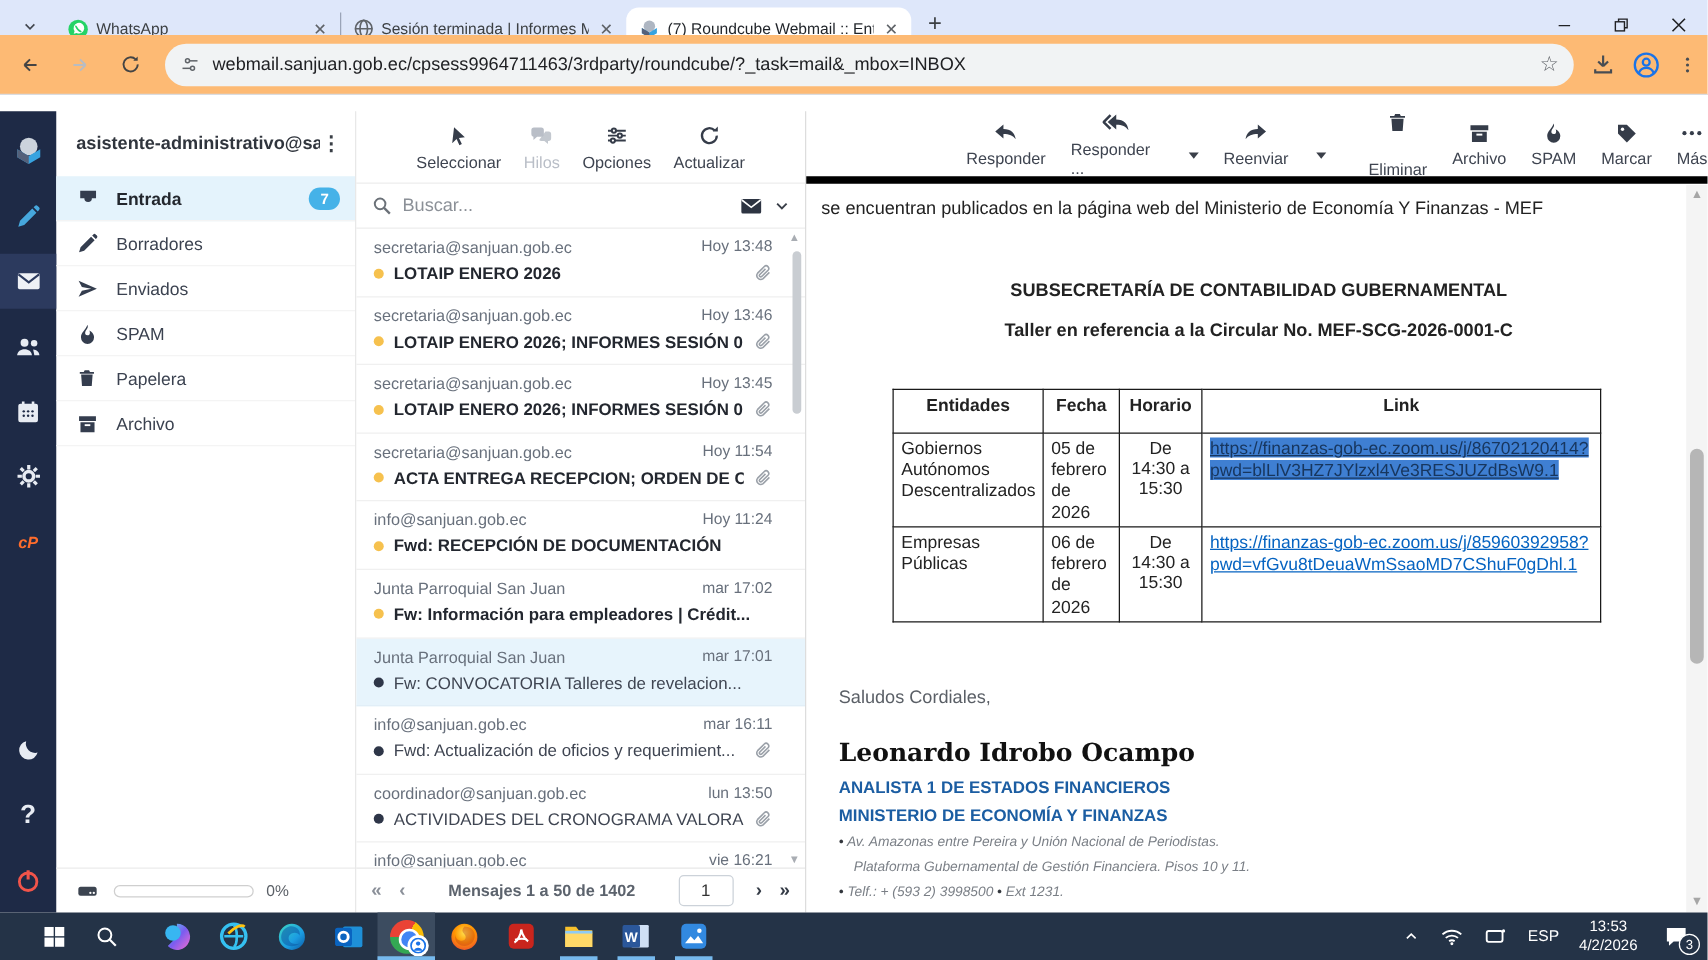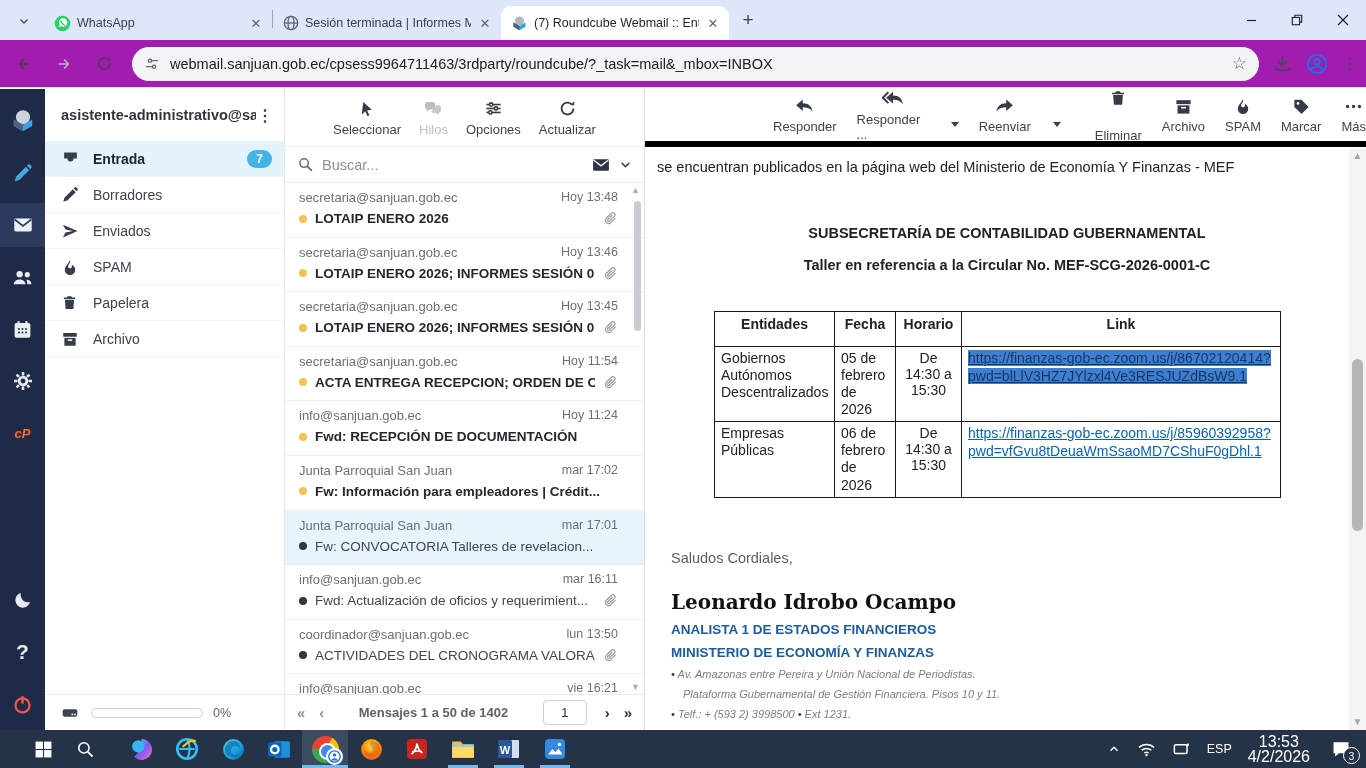--- a/index.html
+++ b/index.html
@@ -12,21 +12,21 @@
   .tabsearch { width:28px; height:28px; margin:0 6px 5px 10px; border-radius:50%; display:flex; align-items:center; justify-content:center; color:#41454d;}
   .tab { height:34px; display:flex; align-items:center; padding:0 8px 0 10px; width:228px; border-radius:10px 10px 0 0; color:#3c4043; font-size:12.5px; position:relative;}
   .tab .title { flex:1; white-space:nowrap; overflow:hidden; margin:0 6px; }
   .tab.active { background:#fff; color:#1f2328; }
   .tab .close { width:16px; height:16px; display:flex; align-items:center; justify-content:center; border-radius:50%; font-size:13px; color:#5f6368;}
   .tabsep { width:1px; height:18px; background:#9aa4b8; margin-bottom:12px; }
   .newtab { width:26px; height:26px; margin:0 0 7px 6px; display:flex; align-items:center; justify-content:center; font-size:19px; color:#3c4043; }
   .wincontrols { margin-left:auto; display:flex; height:40px; align-items:center; }
   .winbtn { width:46px; height:40px; display:flex; align-items:center; justify-content:center; color:#202124; }
 
-  #navbar { position:absolute; top:40px; left:0; width:1366px; height:48px; background:#a21caf; border-bottom:1px solid #dadce0; display:flex; align-items:center; }
+  #navbar { position:absolute; top:28px; left:0; width:1366px; height:48px; background:#fdba74; border-bottom:1px solid #dadce0; display:flex; align-items:center; }
   .navbtn { width:32px; height:32px; margin-left:8px; display:flex; align-items:center; justify-content:center; border-radius:50%;}
   #omnibox { flex:1; height:34px; margin:0 14px 0 12px; background:#f1f3f4; border-radius:17px; display:flex; align-items:center; padding:0 12px; font-size:14.5px; color:#202124;}
   #omnibox .url { flex:1; white-space:nowrap; overflow:hidden; margin-left:10px;}
   .navright { display:flex; align-items:center; margin-right:8px; gap:14px;}
 
   
   #app { position:absolute; top:89px; left:0; width:1366px; height:641px; display:flex; background:#fff;}
 
   
   #rail { width:45px; background:#1e2a46; display:flex; flex-direction:column; align-items:center; padding-top:10px; flex-shrink:0;}
@@ -109,21 +109,21 @@
   #cthumb { position:absolute; left:3px; width:11px; border-radius:6px; background:#b6b6b6; top:195px; height:172px;}
 
   
   #taskbar { position:absolute; bottom:0; left:0; width:1366px; height:38px; background:#243347; display:flex; align-items:center; color:#fff;}
   .tk { width:46px; height:38px; display:flex; align-items:center; justify-content:center; position:relative; flex-shrink:0;}
   .tk.activeapp { background:#3c4c60; }
   .tk .uline { position:absolute; bottom:0; left:4px; right:4px; height:3px; background:#76b9ed;}
   .tk.activeapp .uline { left:0; right:0; }
   .tray { margin-left:auto; display:flex; align-items:center; gap:16px; padding-right:10px;}
   .tray .txt { font-size:12.5px; }
-  .clock { text-align:center; font-size:16px; line-height:15px;}
+  .clock { text-align:center; font-size:12px; line-height:15px;}
   .notif { position:relative; width:30px; height:26px; display:flex; align-items:center; justify-content:center;}
   .nbadge { position:absolute; right:-4px; bottom:-2px; width:17px; height:17px; border:1.5px solid #fff; border-radius:50%; background:#243347; font-size:10.5px; display:flex; align-items:center; justify-content:center;}
 
   
   .chromeball { width:27px; height:27px; border-radius:50%; background:conic-gradient(from 150deg, #34a853 0 120deg, #ea4335 0 240deg, #fbbc05 0 360deg); position:relative;}
   .chromeball::after { content:""; position:absolute; left:7px; top:7px; width:13px; height:13px; border-radius:50%; background:#4285f4; border:2.5px solid #fff;}
   .profbadge { position:absolute; right:5px; bottom:3px; width:17px; height:17px; border-radius:50%; background:#fff; display:flex; align-items:center; justify-content:center;}
 </style>
 </head>
 <body>

